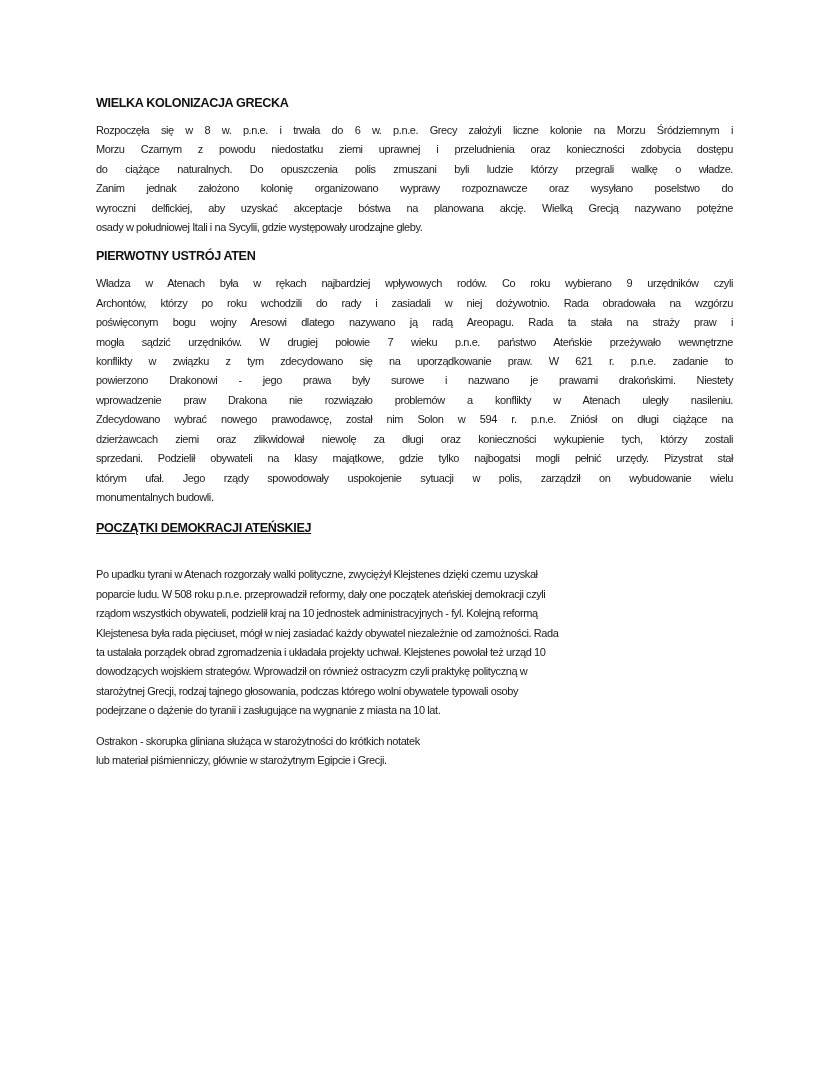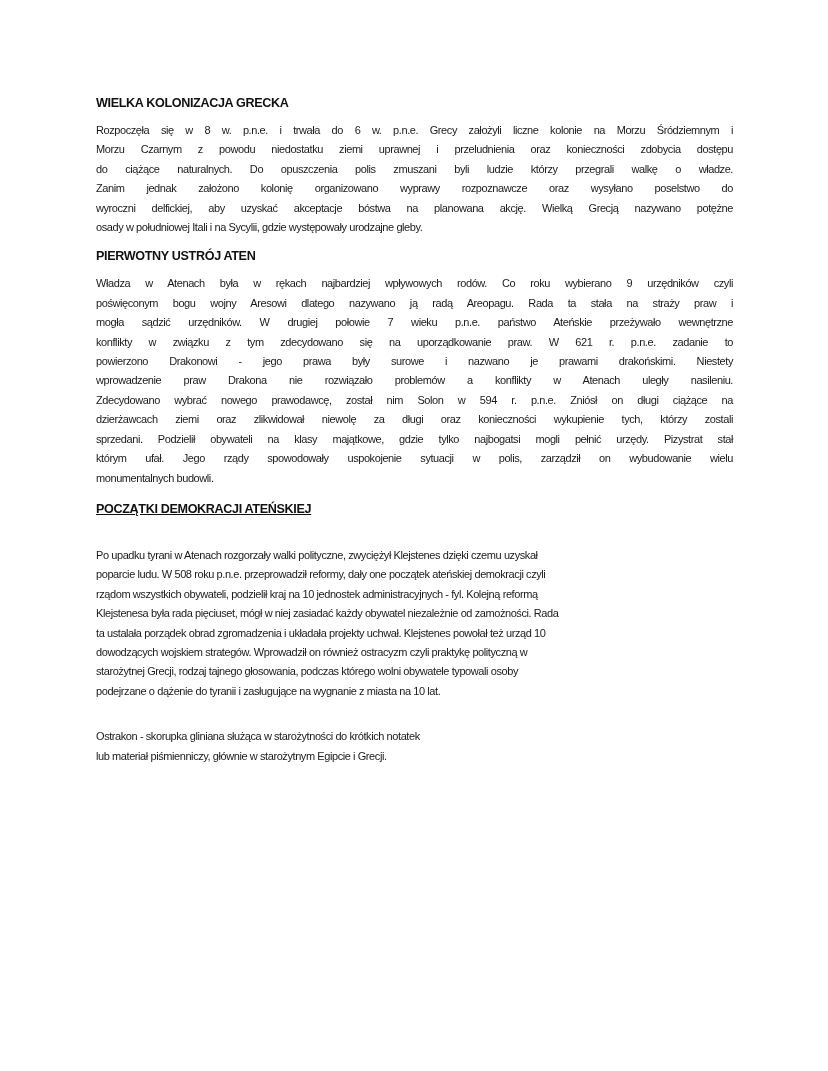--- a/index.html
+++ b/index.html
@@ -68,36 +68,37 @@
       <span class="line">Zanim jednak założono kolonię organizowano wyprawy rozpoznawcze oraz wysyłano poselstwo do</span>
       <span class="line">wyroczni delfickiej, aby uzyskać akceptacje bóstwa na planowana akcję. Wielką Grecją nazywano potężne</span>
       <span class="line last">osady w południowej Itali i na Sycylii, gdzie występowały urodzajne gleby.</span>
     </div>
   </section>
 
   <section>
     <div class="heading s2">PIERWOTNY USTRÓJ ATEN</div>
     <div class="para" style="margin-bottom:12px;">
       <span class="line">Władza w Atenach była w rękach najbardziej wpływowych rodów. Co roku wybierano 9 urzędników czyli</span>
+      <span class="line">Archontów, którzy po roku wchodzili do rady i zasiadali w niej dożywotnio. Rada obradowała na wzgórzu</span>
       <span class="line">poświęconym bogu wojny Aresowi dlatego nazywano ją radą Areopagu. Rada ta stała na straży praw i</span>
       <span class="line">mogła sądzić urzędników. W drugiej połowie 7 wieku p.n.e. państwo Ateńskie przeżywało wewnętrzne</span>
       <span class="line">konflikty w związku z tym zdecydowano się na uporządkowanie praw. W 621 r. p.n.e. zadanie to</span>
       <span class="line">powierzono Drakonowi - jego prawa były surowe i nazwano je prawami drakońskimi. Niestety</span>
       <span class="line">wprowadzenie praw Drakona nie rozwiązało problemów a konflikty w Atenach uległy nasileniu.</span>
       <span class="line">Zdecydowano wybrać nowego prawodawcę, został nim Solon w 594 r. p.n.e. Zniósł on długi ciążące na</span>
       <span class="line">dzierżawcach ziemi oraz zlikwidował niewolę za długi oraz konieczności wykupienie tych, którzy zostali</span>
       <span class="line">sprzedani. Podzielił obywateli na klasy majątkowe, gdzie tylko najbogatsi mogli pełnić urzędy. Pizystrat stał</span>
       <span class="line">którym ufał. Jego rządy spowodowały uspokojenie sytuacji w polis, zarządził on wybudowanie wielu</span>
       <span class="line last">monumentalnych budowli.</span>
     </div>
   </section>
 
   <section>
     <div class="heading s3">POCZĄTKI DEMOKRACJI ATEŃSKIEJ</div>
-    <div class="para ragged" style="margin-bottom:26px;">
+    <div class="para ragged" style="margin-bottom:11px;">
       <span class="line">Po upadku tyrani w Atenach rozgorzały walki polityczne, zwyciężył Klejstenes dzięki czemu uzyskał</span>
       <span class="line">poparcie ludu. W 508 roku p.n.e. przeprowadził reformy, dały one początek ateńskiej demokracji czyli</span>
       <span class="line">rządom wszystkich obywateli, podzielił kraj na 10 jednostek administracyjnych - fyl. Kolejną reformą</span>
       <span class="line">Klejstenesa była rada pięciuset, mógł w niej zasiadać każdy obywatel niezależnie od zamożności. Rada</span>
       <span class="line">ta ustalała porządek obrad zgromadzenia i układała projekty uchwał. Klejstenes powołał też urząd 10</span>
       <span class="line">dowodzących wojskiem strategów. Wprowadził on również ostracyzm czyli praktykę polityczną w</span>
       <span class="line">starożytnej Grecji, rodzaj tajnego głosowania, podczas którego wolni obywatele typowali osoby</span>
       <span class="line">podejrzane o dążenie do tyranii i zasługujące na wygnanie z miasta na 10 lat.</span>
     </div>
   </section>

